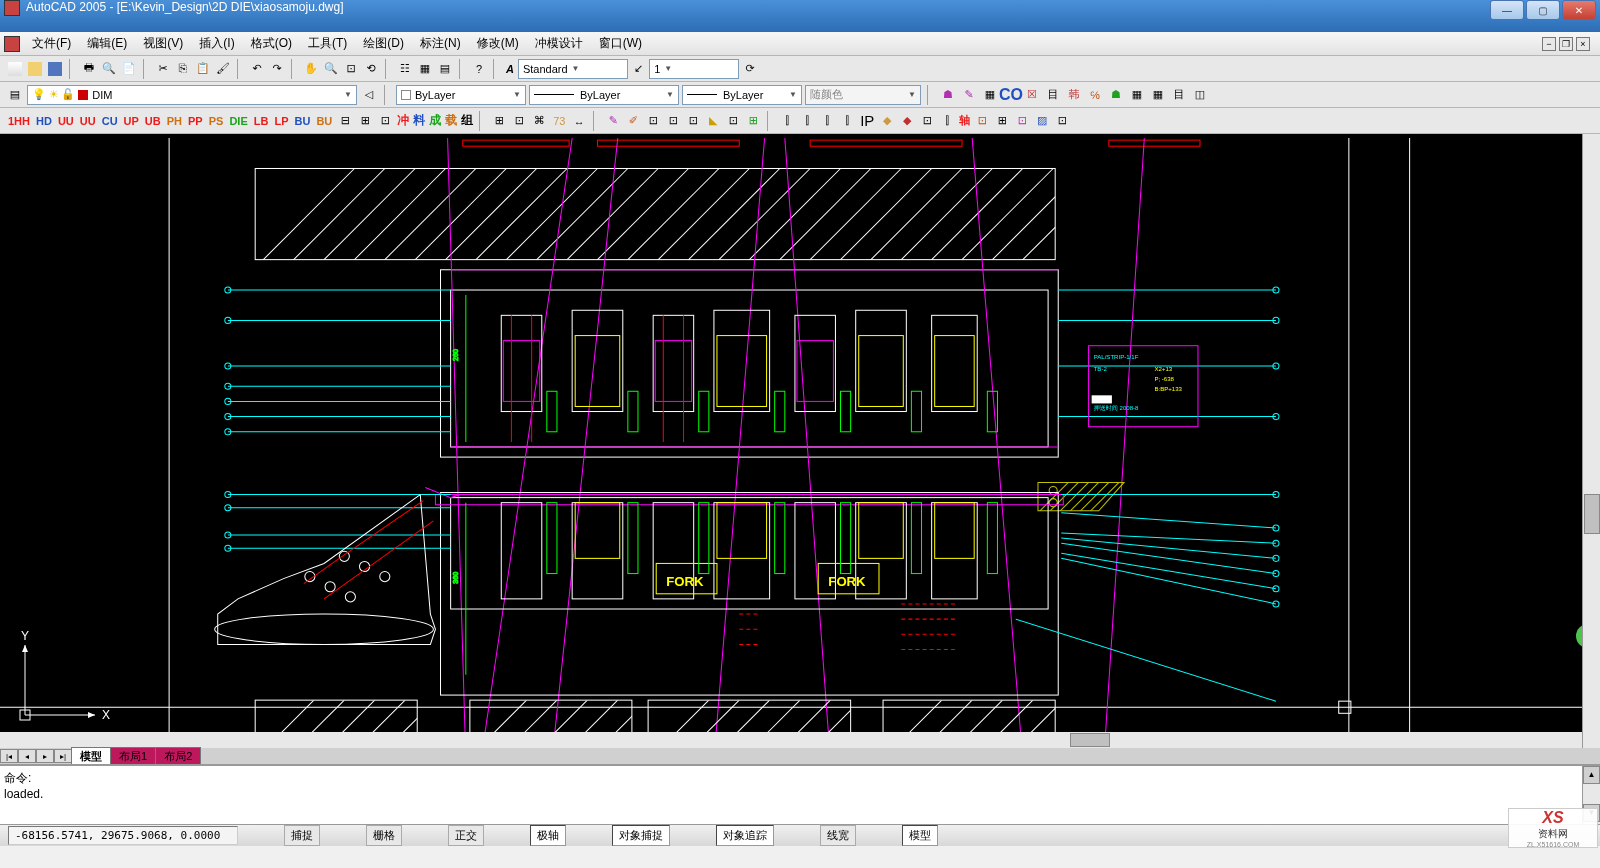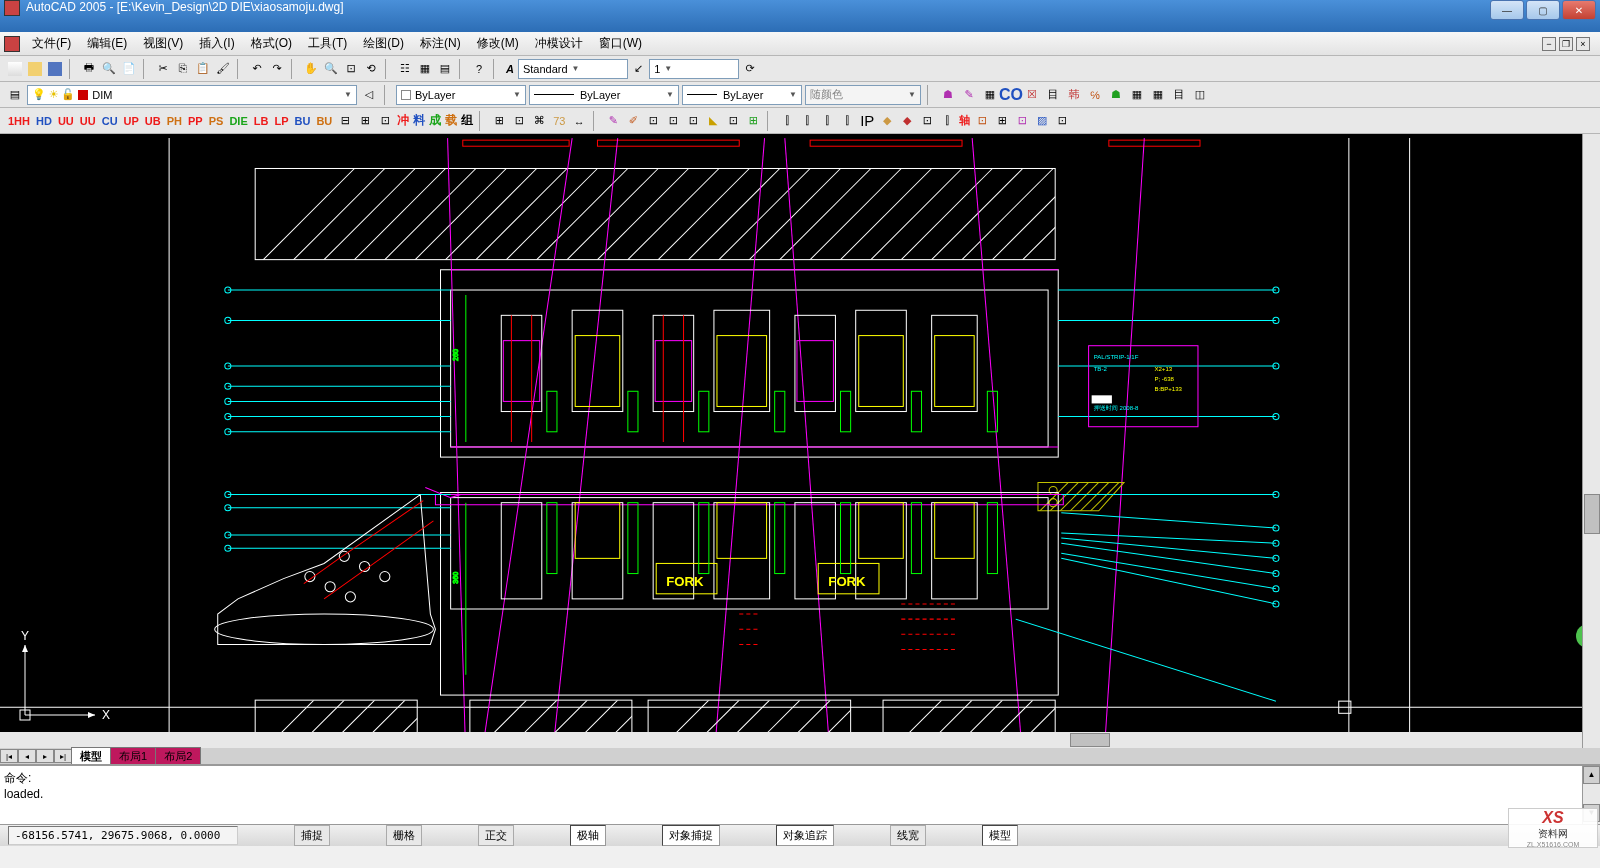--- a/index.html
+++ b/index.html
@@ -45,21 +45,21 @@
 
 .ucs-icon { position: absolute; left: 10px; bottom: 32px; }
 
 .cmdline-area { height: 60px; background: #fff; border-top: 2px solid #999; padding: 4px; font-family: "Courier New", monospace; font-size: 12px; color: #000; position: relative; }
 .cmdline-area .cmd-line { white-space: pre; }
 .cmd-scroll { position: absolute; right: 0; top: 0; width: 18px; height: 100%; background: #e8e8e8; border-left: 1px solid #999; }
 .cmd-scroll .arrow-btn { height: 18px; background: #d0d0d0; border: 1px solid #888; text-align: center; font-size: 8px; line-height: 16px; cursor: pointer; }
 
 .statusbar { height: 22px; background: linear-gradient(to bottom, #f0f0f0, #d8d8d8); border-top: 1px solid #999; display: flex; align-items: center; padding: 0 8px; font-size: 11px; gap: 44px; }
 .status-coords { width: 230px; border: 1px inset #ccc; padding: 2px 6px; background: #f4f4f4; font-family: monospace; }
-.status-toggle { padding: 2px 6px; border: 1px solid #aaa; margin-left: 12px; cursor: pointer; background: #e8e8e8; }
+.status-toggle { padding: 2px 6px; border: 1px solid #aaa; margin-left: 2px; cursor: pointer; background: #e8e8e8; }
 .status-toggle.pressed { background: #fff; border: 1px inset #999; }
 
 .watermark { position: absolute; right: 2px; bottom: 20px; width: 90px; height: 40px; background: rgba(255,255,255,0.92); border: 1px solid #ccc; font-size: 10px; display: flex; flex-direction: column; align-items: center; justify-content: center; color: #333; }
 .watermark .xs { font-size: 16px; font-weight: bold; font-style: italic; color: #c33; }
 .percent-badge { position: absolute; right: 0; top: 490px; width: 24px; height: 24px; border-radius: 50%; background: #4ec24e; color: white; font-size: 9px; display: flex; align-items: center; justify-content: center; }
 
 
 .ic-new { background: linear-gradient(to bottom, #fff, #ddd); }
 .ic-open { background: #f2d070; }
 .ic-save { background: #5275c0; }

